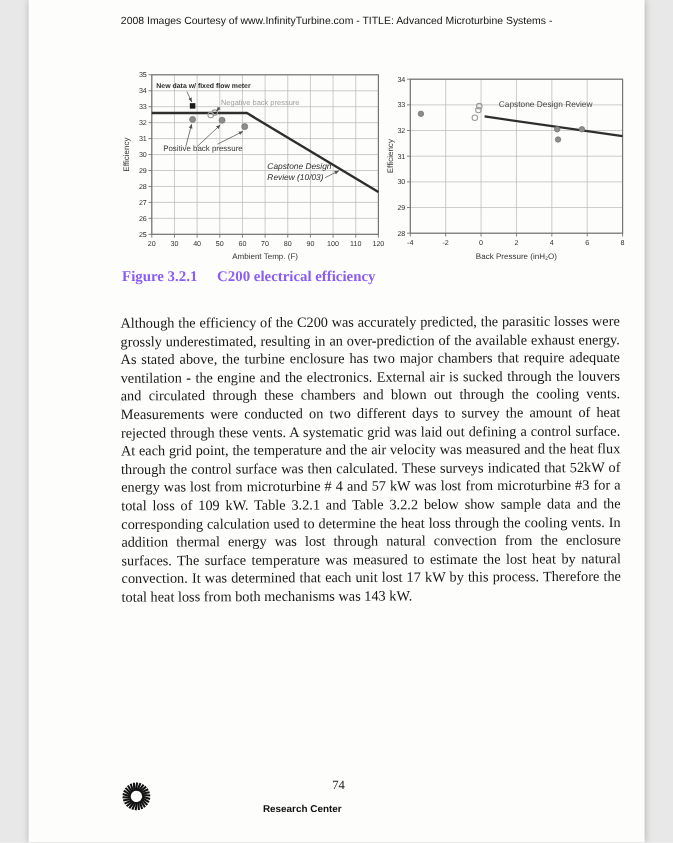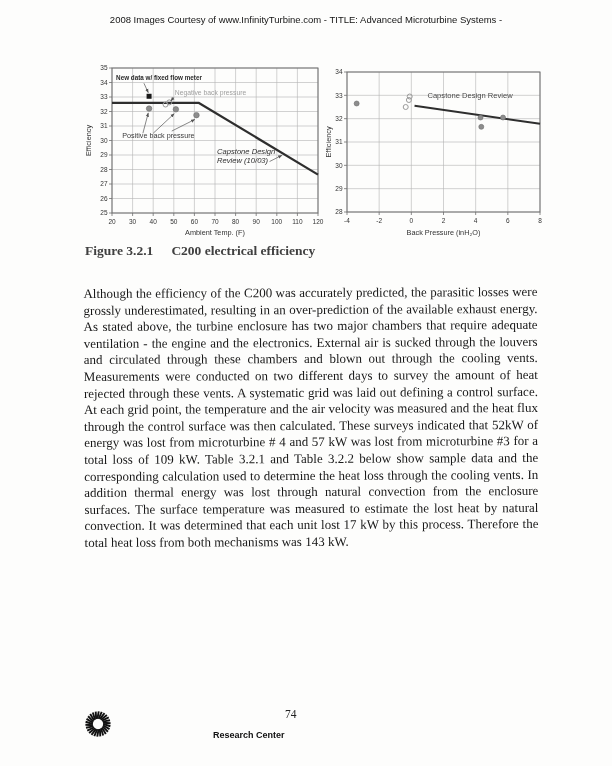--- a/index.html
+++ b/index.html
@@ -1,51 +1,51 @@
 <!DOCTYPE html>
 <html><head>
 <meta charset="utf-8">
 <style>
   html,body{margin:0;padding:0;background:#e8e8e8;}
   .page{
-    position:relative;width:612px;height:766px;margin:0 auto;
+    position:relative;width:560px;height:766px;margin:0 auto;
     background:#fdfdfc;overflow:hidden;
     font-family:"Liberation Serif", serif;color:#1b1b1b;
     box-shadow:0 0 6px rgba(0,0,0,.25);
   }
   .header{
     position:absolute;top:13px;left:0;right:0;text-align:center;
     font-family:"Liberation Sans", sans-serif;font-size:9.5px;line-height:13px;color:#141414;
   }
   .chart{position:absolute;}
   #chart0{left:84px;top:58px;}
   #chart1{left:324px;top:60px;}
   .caption{
     position:absolute;left:85px;top:243px;
-    font-family:"Liberation Serif", serif;font-weight:bold;font-size:13.5px;color:#404040;
+    font-family:"Liberation Serif", serif;font-weight:bold;font-size:13.5px;color:#8b5cf6;
   }
   .caption .cap-title{margin-left:18px;}
   .body-text{
     position:absolute;left:84px;top:285px;width:454px;
     font-size:13px;line-height:16.6px;text-align:justify;color:#181818;
     transform:rotate(-0.25deg);
   }
   .footer{position:absolute;left:0;top:702px;width:612px;height:60px;}
   .logo{position:absolute;left:84px;top:8px;width:28px;height:28px;}
   .brand{
     position:absolute;left:114px;top:7px;
     font-family:"Liberation Sans", sans-serif;font-weight:bold;font-size:13.5px;
     line-height:13px;color:#101010;letter-spacing:-0.3px;
   }
   .division{
     position:absolute;left:213px;top:28px;
     font-family:"Liberation Sans", sans-serif;font-weight:bold;font-size:9px;color:#101010;
   }
   .page-number{
-    position:absolute;left:285px;top:6px;
+    position:absolute;left:276px;top:6px;
     font-family:"Liberation Serif", serif;font-size:11.5px;color:#222;
   }
   svg text{font-family:"Liberation Sans", sans-serif;}
 </style>
 </head>
 <body>
 
 <div class="page">
 
   <div class="header">

